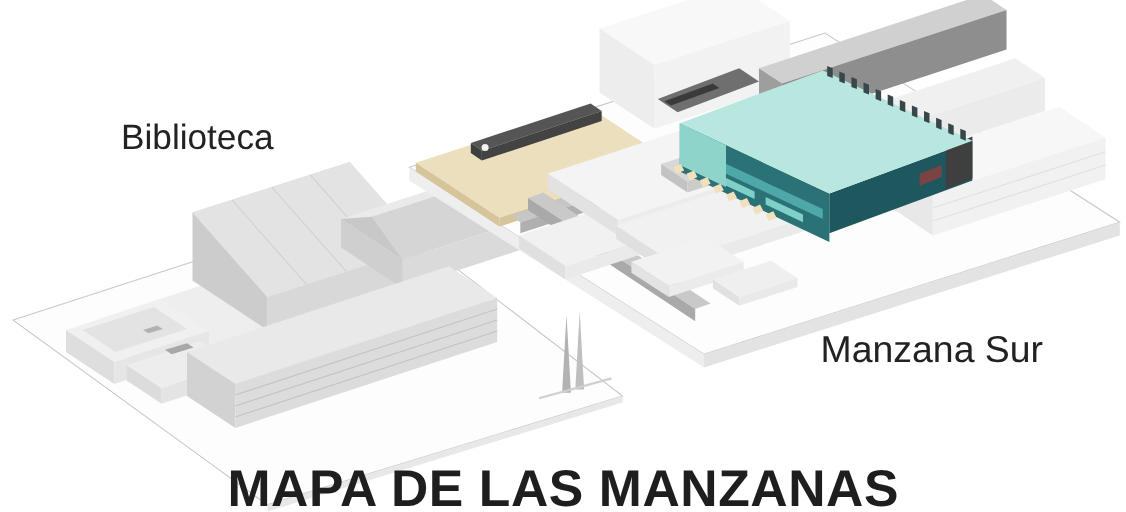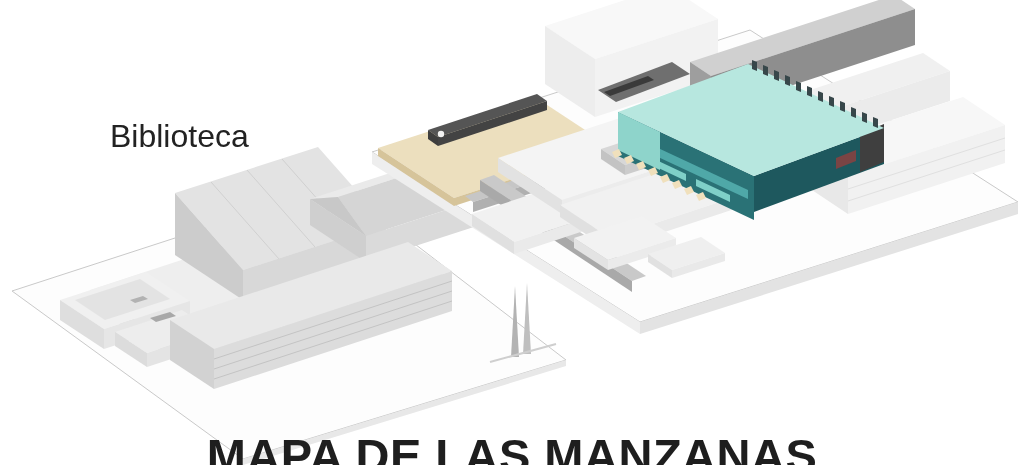--- a/index.html
+++ b/index.html
@@ -1,19 +1,19 @@
 <!DOCTYPE html>
 <html><head>
 <meta charset="utf-8">
 <style>
   html,body{margin:0;padding:0;background:#ffffff;}
   #stage{position:relative;width:1024px;height:465px;background:#ffffff;overflow:hidden;
          font-family:"Liberation Sans", sans-serif;}
   #scene{position:absolute;left:0;top:0;width:1024px;height:465px;}
-  .map-label{position:absolute;color:#222222;white-space:nowrap;margin-top:12px;}
+  .map-label{position:absolute;color:#222222;white-space:nowrap;}
   #label-biblioteca{left:110px;top:106px;font-size:32px;}
   #label-manzana-sur{left:746px;top:299px;font-size:34px;}
   #label-title{left:50%;top:416px;transform:translateX(-50%);font-size:47px;font-weight:700;letter-spacing:.5px;color:#1e1e1e;}
   svg{display:block;}
   .edge{stroke:#c9c9c9;stroke-width:1;}
   .noline{stroke:none;}
 </style>
 </head>
 <body>
 
@@ -192,14 +192,15 @@
           <polygon points="660,177 667,174 670,180 663,183"></polygon>
             <polygon points="672,183 679,180 682,186 675,189"></polygon>
           <polygon points="684,189 691,186 694,192 687,195"></polygon>
             <polygon points="696,195 703,192 706,198 699,201"></polygon>
         </g>
       </g>
     </g>
   </svg>
 
   <div class="map-label" id="label-biblioteca">Biblioteca</div>
+  <div class="map-label" id="label-manzana-sur">Manzana Sur</div>
   <div class="map-label" id="label-title">MAPA DE LAS MANZANAS</div>
 </div>
 
 </body></html>

